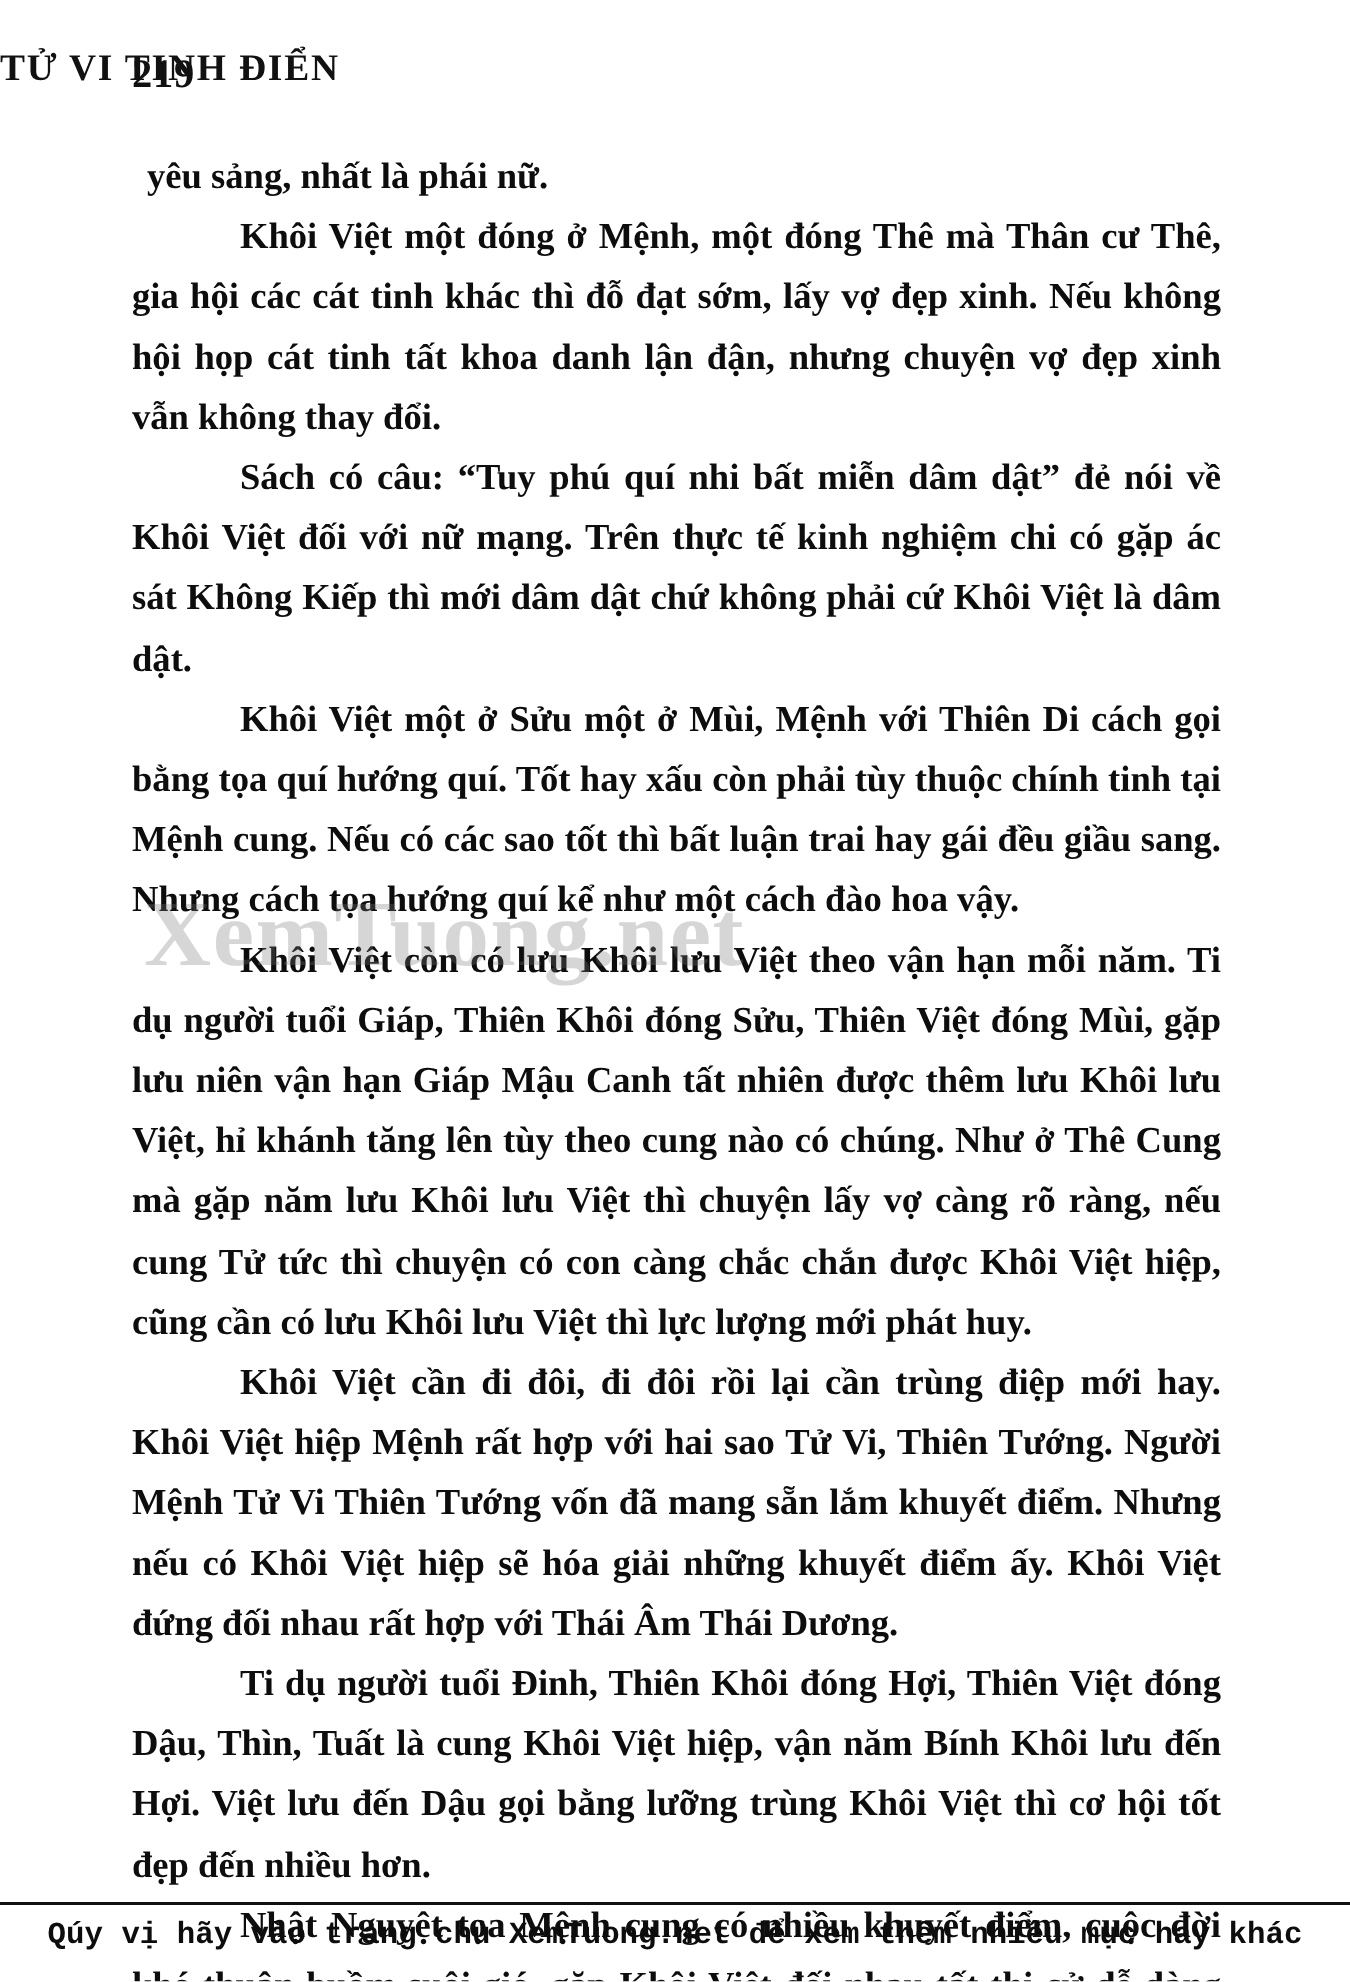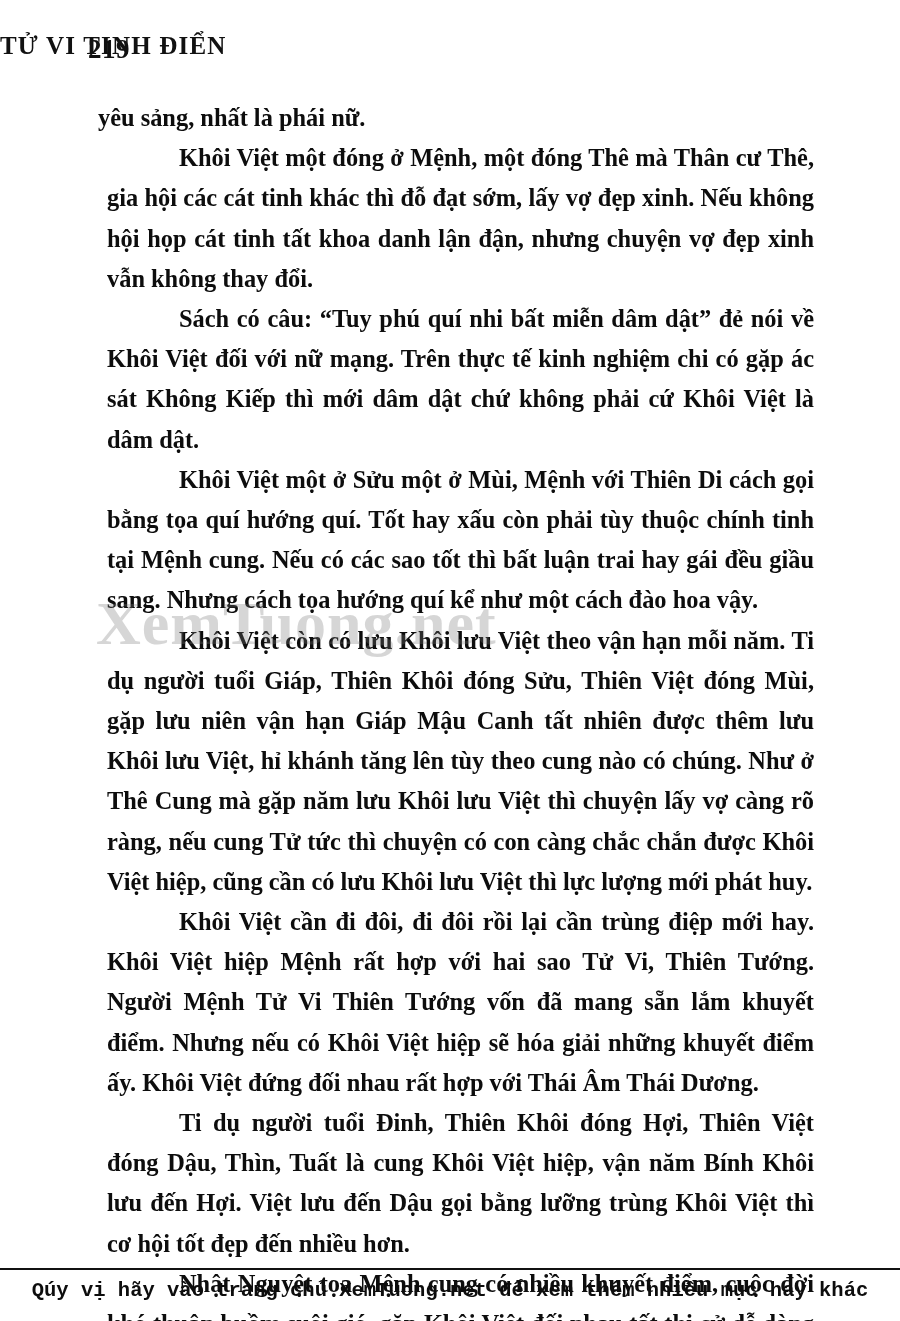--- a/index.html
+++ b/index.html
@@ -54,21 +54,20 @@
     color: #0d0d0d;
     font-weight: 700;
     text-align: justify;
     text-justify: inter-word;
   }
   .body-text p {
     margin: 0;
   }
   .body-text p.indent {
     text-indent: 2.95em;
-    margin-left: 19px;
   }
   .body-text p.noindent {
     text-indent: 0;
     margin-left: 10px;
   }
   .watermark {
     position: absolute;
     left: 96px;
     top: 588px;
     width: 730px;

